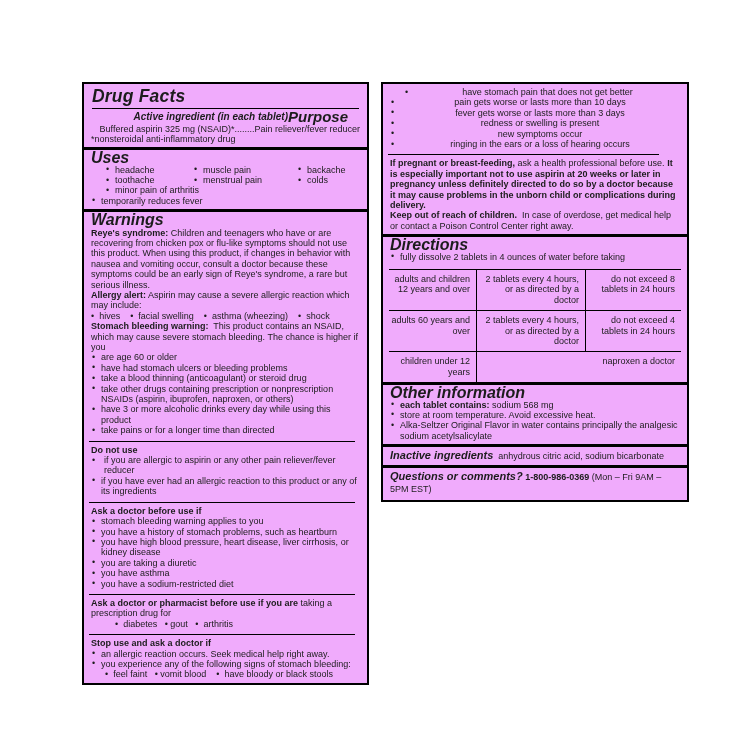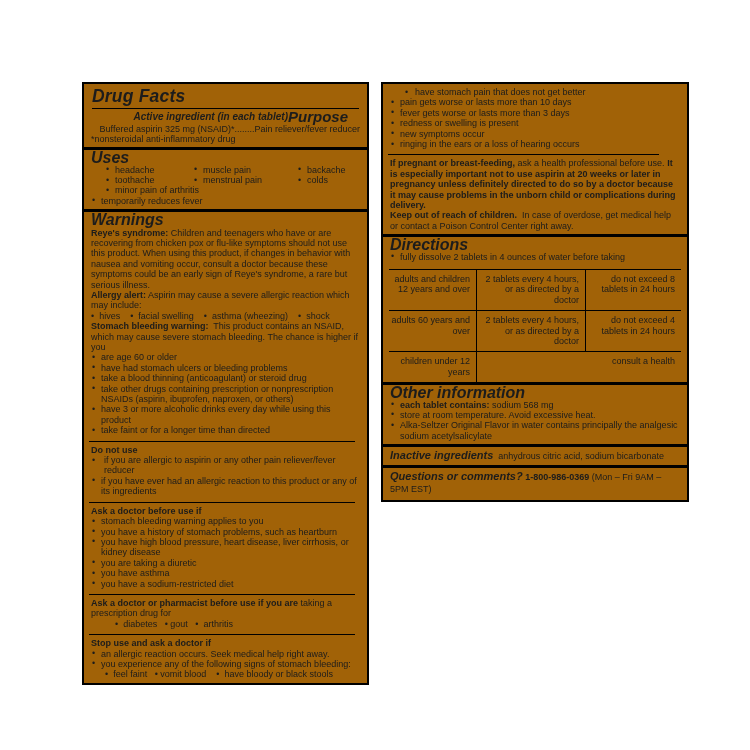--- a/index.html
+++ b/index.html
@@ -2,21 +2,21 @@
 <html><head>
 <meta charset="utf-8">
 <style>
   * { box-sizing: border-box; margin: 0; padding: 0; }
   html, body { width: 750px; height: 750px; background: #ffffff; }
   .stage {
     position: relative; width: 750px; height: 750px; background: #ffffff;
     font-family: "Liberation Sans", "DejaVu Sans", sans-serif;
     color: #1c1c1c; font-size: 9px; line-height: 10.4px;
   }
-  .box { position: absolute; border: 2.6px solid #000; background: #a16207; }
+  .box { position: absolute; border: 2.6px solid #000; background: #f0abfc; }
   #left-box  { left: 82px;  top: 82px; width: 287px; min-height: 598px; }
   #right-box { left: 381px; top: 82px; width: 308px; min-height: 420px; }
 
   .sec { padding: 2px 7px 3px 7px; }
   .bar { height: 2.8px; background: #000; }
   .sep { border-top: 1.8px solid #000; margin: 2px 12px 1px 5px; }
 
   .dftitle { font-size: 17.5px; line-height: 19px; font-weight: bold; font-style: italic; padding: 3px 7px 1px 8px; letter-spacing: 0.2px; }
   .title-rule { border-top: 1.7px solid #000; margin: 1px 8px 0 8px; }
 
@@ -93,21 +93,21 @@
       <div class="hsec">Warnings</div>
       <div class="para"><span class="bold">Reye's syndrome:</span><span> Children and teenagers who have or are recovering from chicken pox or flu-like symptoms should not use this product.  When using this product, if changes in behavior with nausea and vomiting occur, consult a doctor because these symptoms could be an early sign of Reye's syndrome, a rare but serious illness.</span></div>
       <div><span class="bold">Allergy alert:</span><span> Aspirin may cause a severe allergic reaction which may include:</span></div>
       <div class="pre">•  hives    •  facial swelling    •  asthma (wheezing)    •  shock</div>
       <div><span class="bold">Stomach bleeding warning:</span><span class="pre">  This product contains an NSAID, which may cause severe stomach bleeding. The chance is higher if you</span></div>
       <div class="b">are age 60 or older</div>
       <div class="b">have had stomach ulcers or bleeding problems</div>
       <div class="b">take a blood thinning (anticoagulant) or steroid drug</div>
       <div class="b">take other drugs containing prescription or nonprescription NSAIDs (aspirin, ibuprofen, naproxen, or others)</div>
       <div class="b">have 3 or more alcoholic drinks every day while using this product</div>
-      <div class="b">take faint or for a longer time than directed</div>
+      <div class="b">take pains or for a longer time than directed</div>
     </div>
 
     <div class="sep"></div>
 
     <div class="sec">
       <div class="hsub">Do not use</div>
       <div class="b ind" style="padding-left:13px;">if you are allergic to aspirin or any other pain reliever/fever reducer</div>
       <div class="b">if you have ever had an allergic reaction to this product or any of its ingredients</div>
     </div>
 
@@ -136,21 +136,21 @@
       <div class="hsub">Stop use and ask a doctor if</div>
       <div class="b">an allergic reaction occurs.  Seek medical help right away.</div>
       <div class="b">you experience any of the following signs of stomach bleeding:</div>
       <div class="pre ind">•  feel faint   • vomit blood    •  have bloody or black stools</div>
     </div>
 
   </div>
 
   <div class="box" id="right-box">
 
-    <div class="sec" style="padding-top:3px;">
+    <div class="sec" style="padding-top:3px;text-align:center;">
       <div class="b2">have stomach pain that does not get better</div>
       <div class="b">pain gets worse or lasts more than 10 days</div>
       <div class="b">fever gets worse or lasts more than 3 days</div>
       <div class="b">redness or swelling is present</div>
       <div class="b">new symptoms occur</div>
       <div class="b">ringing in the ears or a loss of hearing occurs</div>
     </div>
 
     <div class="sep" style="margin-right:28px;"></div>
 
@@ -169,21 +169,21 @@
     <div class="dtable">
       <div class="dcell vline">adults and children 12 years and over</div>
       <div class="dcell vline">2 tablets every 4 hours, or as directed by a doctor</div>
       <div class="dcell">do not exceed 8 tablets in 24 hours</div>
 
       <div class="dcell vline">adults 60 years and over</div>
       <div class="dcell vline">2 tablets every 4 hours, or as directed by a doctor</div>
       <div class="dcell">do not exceed 4 tablets in 24 hours</div>
 
       <div class="dcell vline last-row">children under 12 years</div>
-      <div class="dcell last-row" style="grid-column: 2 / 4;">consult a health</div>
+      <div class="dcell last-row" style="grid-column: 2 / 4;">naproxen a doctor</div>
     </div>
 
     <div class="bar"></div>
 
     <div class="sec">
       <div class="hsec">Other information</div>
       <div class="b"><span class="bold">each tablet contains:</span><span> sodium 568 mg</span></div>
       <div class="b">store at room temperature. Avoid excessive heat.</div>
       <div class="b">Alka-Seltzer Original Flavor in water contains principally the analgesic sodium acetylsalicylate</div>
     </div>

